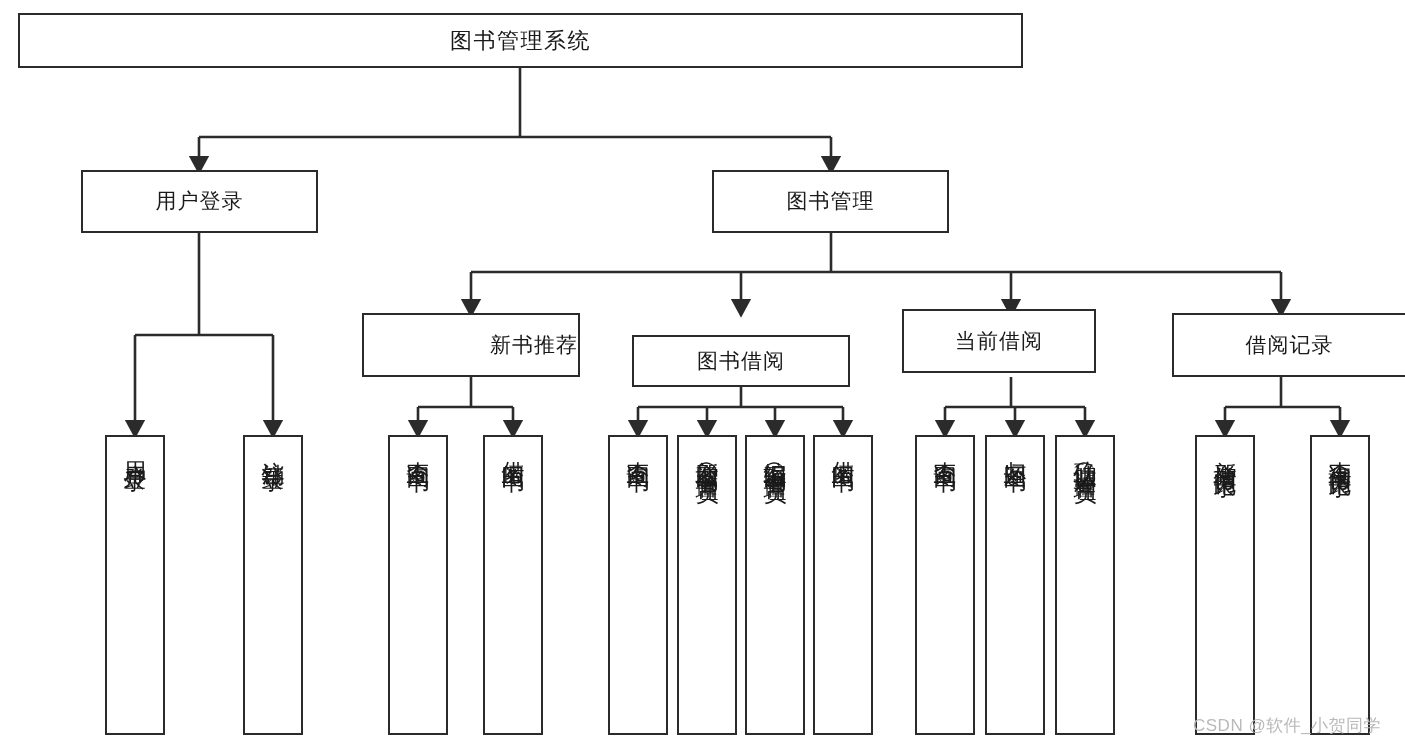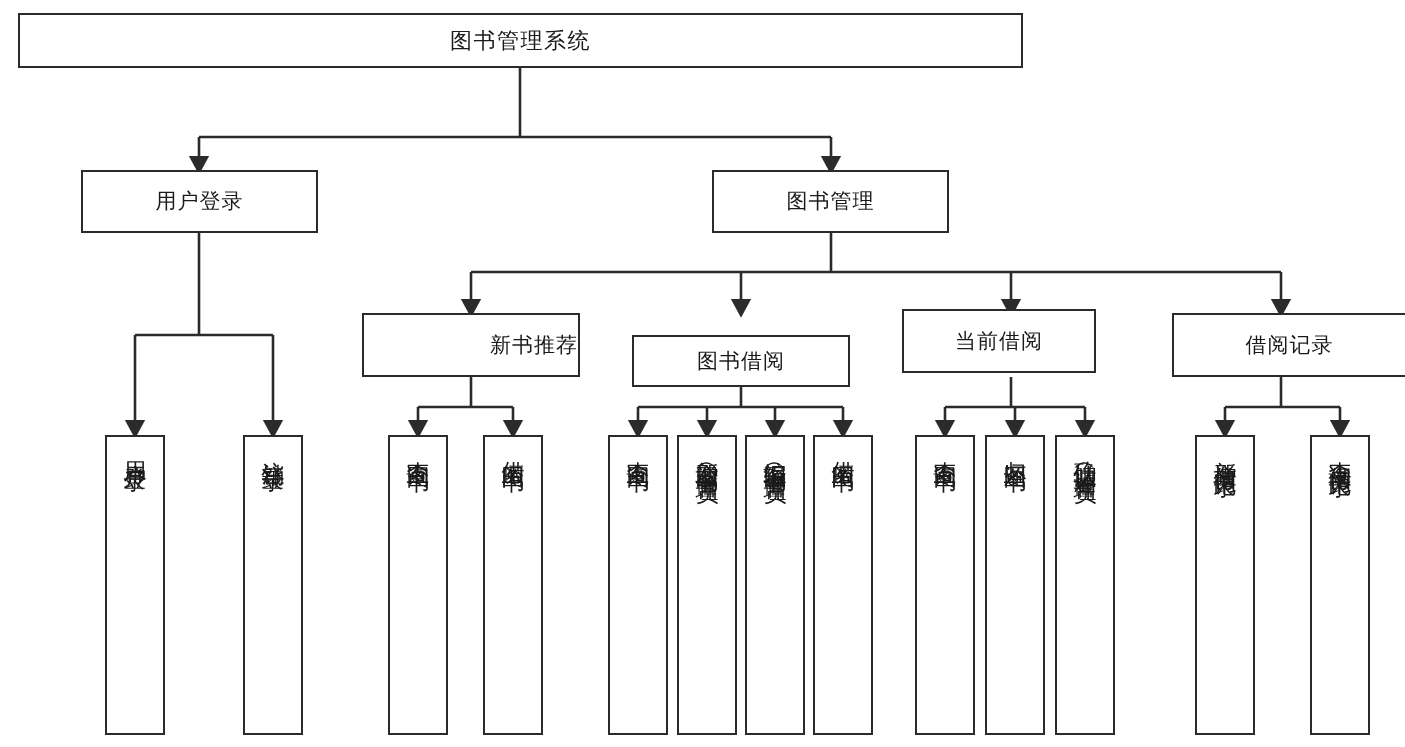--- a/index.html
+++ b/index.html
@@ -190,14 +190,15 @@
     <span class="node-label">确认归还（管理员）</span>
   </div>
 
   <div class="node vert" style="left:1195px; top:435px; width:60px; height:300px;">
     <span class="node-label">新增借阅记录</span>
   </div>
   <div class="node vert" style="left:1310px; top:435px; width:60px; height:300px;">
     <span class="node-label">查询借阅记录</span>
   </div>
 
+  <div class="watermark" style="left:1193px; top:714px;">CSDN @软件_小贺同学</div>
 
 </div>
 
 </body></html>

